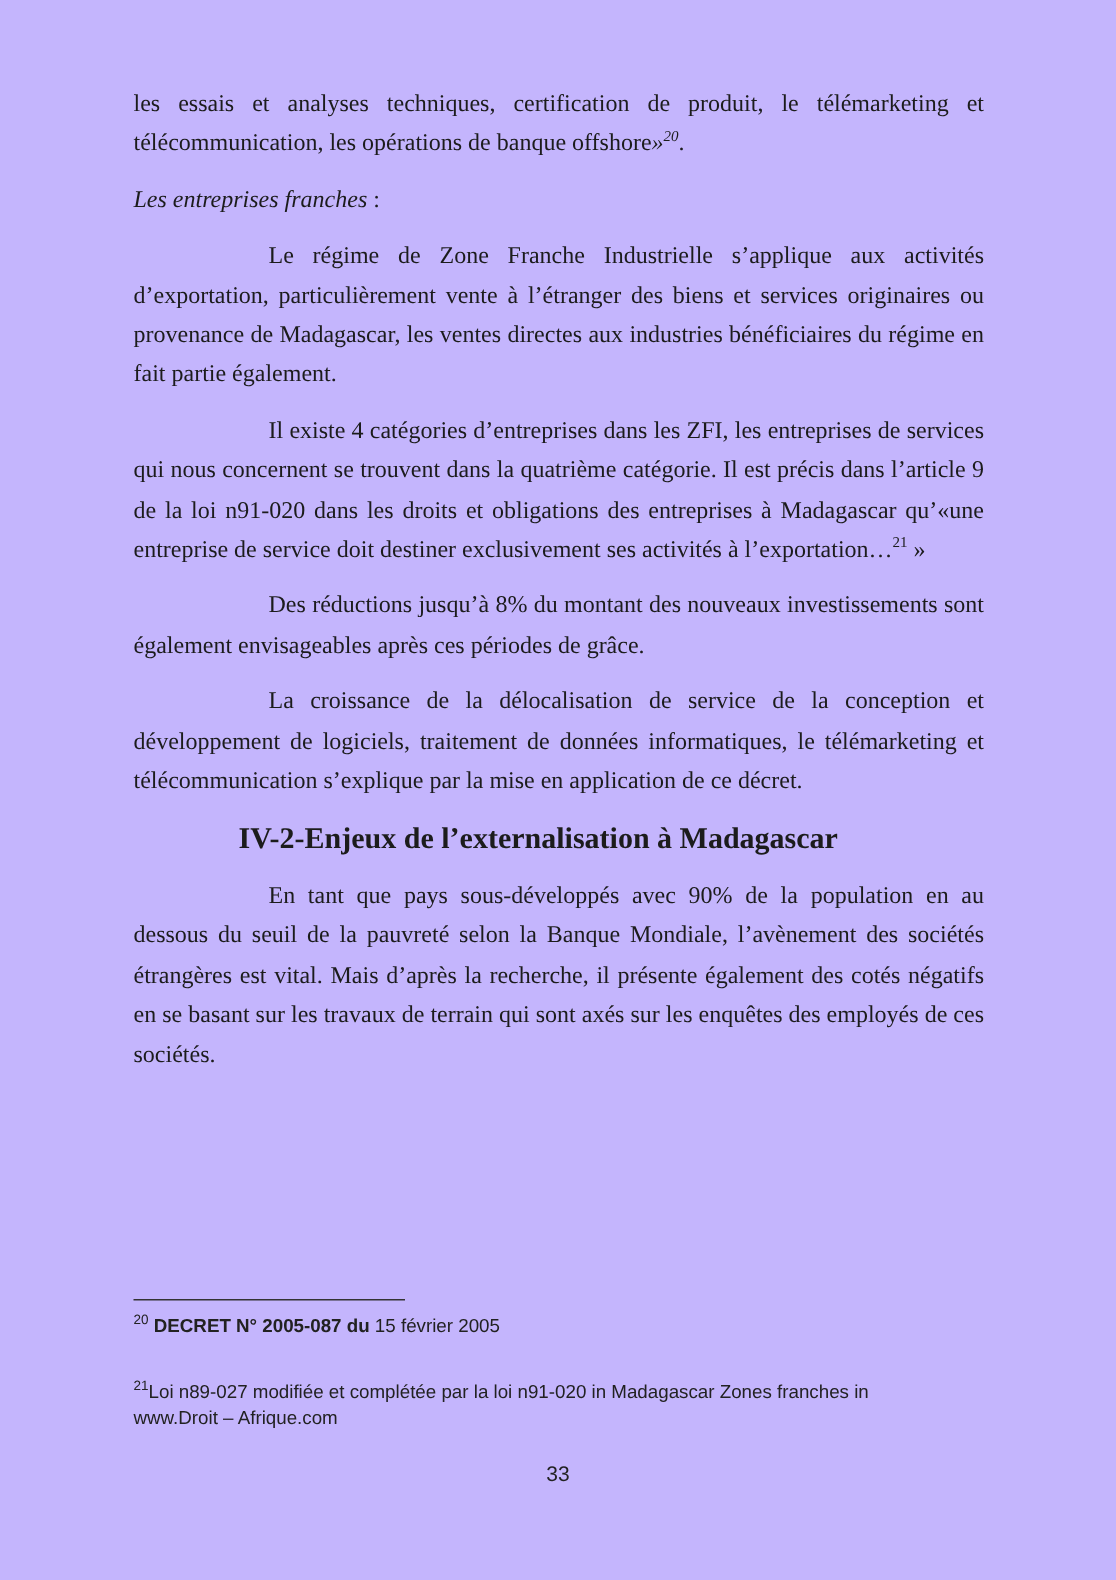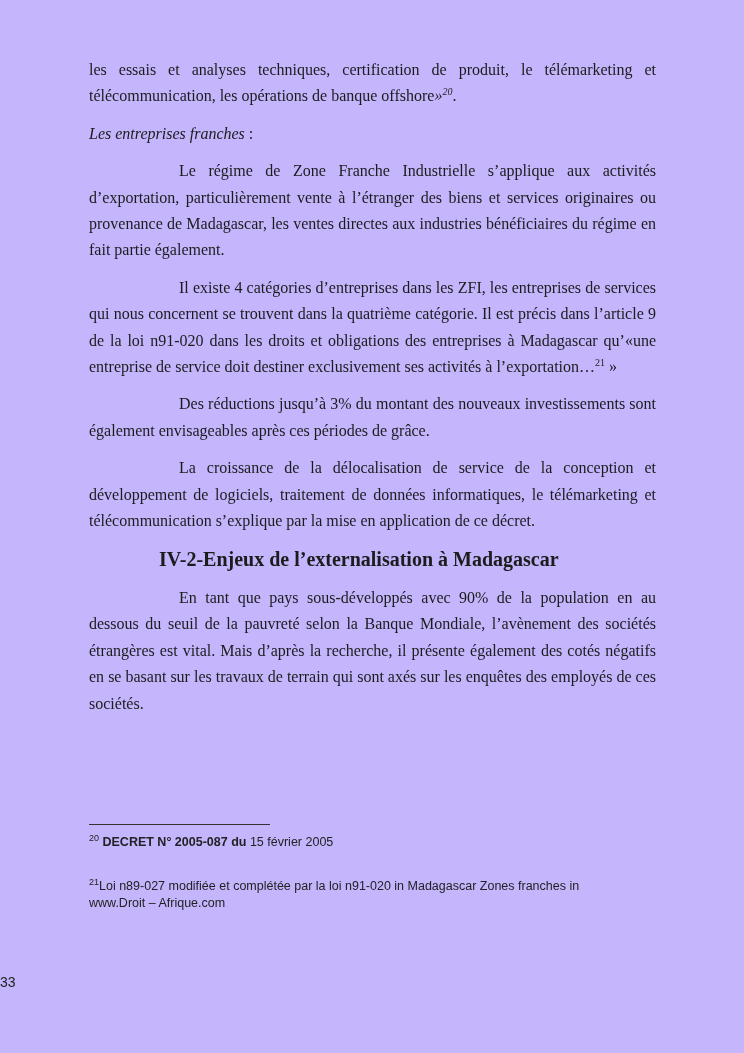--- a/index.html
+++ b/index.html
@@ -40,21 +40,21 @@
   }
   h2.section-heading {
     font-size: 20px;
     font-weight: bold;
     line-height: 26.4px;
     margin: 0 0 13px 70px;
   }
   .footnotes {
     position: absolute;
     left: 89px;
-    top: 824px;
+    top: 866px;
     width: 540px;
     font-family: "Liberation Sans", "DejaVu Sans", sans-serif;
     font-size: 12.5px;
     color: #222222;
   }
   .fn-rule {
     width: 181px;
     height: 0;
     border-top: 1.5px solid #333333;
     margin-bottom: 9px;
@@ -67,42 +67,42 @@
   }
   .footnote b { font-weight: bold; }
   .footnote sup.fnref {
     font-size: 9px;
   }
   .page-number {
     position: absolute;
     left: 0;
     width: 744px;
     top: 974px;
-    text-align: left;
+    text-align: center;
     font-family: "Liberation Sans", "DejaVu Sans", sans-serif;
     font-size: 14px;
     color: #222222;
   }
 </style>
 </head>
 <body>
 
 <div class="page">
   <div class="content">
 
     <p class="body no-indent"><span>les essais et analyses techniques, certification de produit, le télémarketing et télécommunication, les opérations de banque offshore</span><span class="italic">»</span><sup class="fnref italic">20</sup><span>.</span></p>
 
     <p class="body no-indent"><span class="italic">Les entreprises franches</span><span> :</span></p>
 
     <p class="body">Le régime de Zone Franche Industrielle s’applique aux activités d’exportation, particulièrement vente à l’étranger des biens et services originaires ou provenance de Madagascar, les ventes directes  aux industries bénéficiaires du régime en fait partie également.</p>
 
     <p class="body"><span>Il existe 4 catégories d’entreprises dans les ZFI, les entreprises de services qui nous concernent se trouvent dans la quatrième catégorie. Il est précis dans l’article 9 de la loi n91-020 dans les droits et obligations des entreprises à Madagascar qu’«une entreprise de service doit destiner exclusivement ses activités à l’exportation…</span><sup class="fnref">21</sup><span> »</span></p>
 
 
-    <p class="body">Des réductions jusqu’à 3% du montant des nouveaux investissements sont également envisageables après ces périodes de grâce.</p>
+    <p class="body">Des réductions jusqu’à 8% du montant des nouveaux investissements sont également envisageables après ces périodes de grâce.</p>
 
     <p class="body">La croissance de la délocalisation de service de la conception et développement de logiciels, traitement de données informatiques, le télémarketing et télécommunication s’explique par la mise en application de ce décret.</p>
 
     <h2 class="section-heading">IV-2-Enjeux de l’externalisation à Madagascar</h2>
 
     <p class="body">En tant que pays sous-développés avec 90% de la population en au dessous du seuil de la pauvreté selon la Banque Mondiale, l’avènement des sociétés étrangères est vital. Mais d’après la recherche, il présente également des cotés négatifs en se basant sur les travaux de terrain qui sont axés sur les enquêtes des employés de ces sociétés.</p>
 
   </div>
 
   <div class="footnotes">

